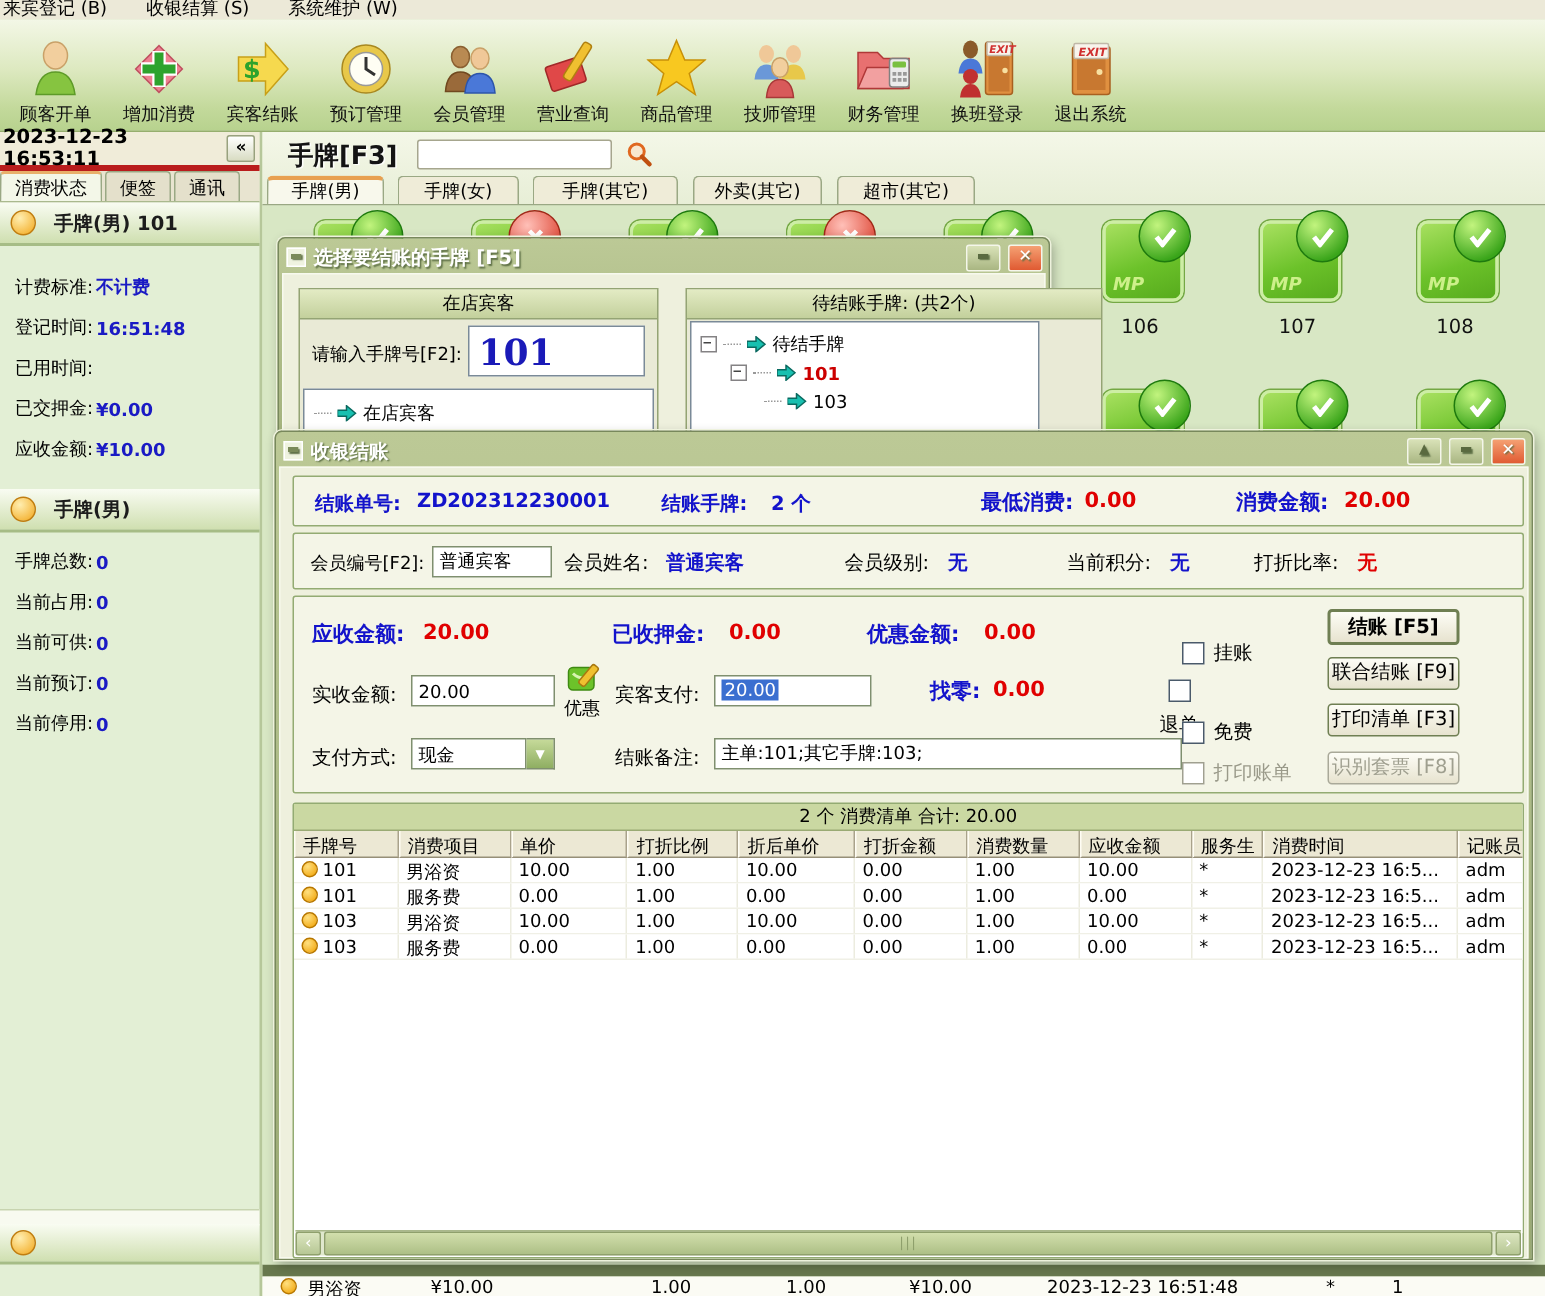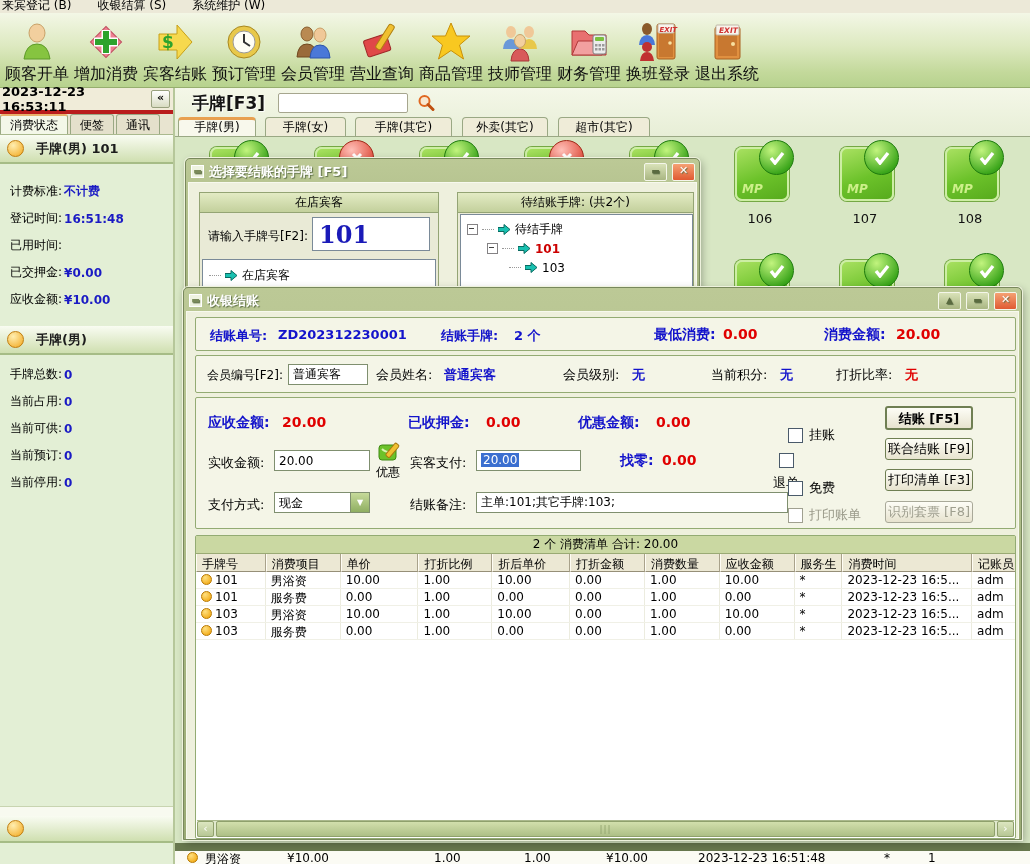--- a/index.html
+++ b/index.html
@@ -10,21 +10,21 @@
   .menubar{position:absolute;left:0;top:0;width:1030px;height:13px;background:#ece9d8;overflow:hidden;
            display:flex;gap:26px;padding-left:2px;}
   .menubar span{line-height:17px;margin-top:-3px;font-size:12px;white-space:nowrap;}
 
   
   .toolbar{position:absolute;left:0;top:13px;width:1030px;height:75px;
            background:linear-gradient(180deg,#f3f7e6 0%,#dde9c0 45%,#c3d99b 80%,#b7d28e 100%);
            border-bottom:1px solid #96ae6e;display:flex;align-items:flex-end;padding:0 0 2px 4px;gap:3px;box-sizing:border-box;}
   .tool{width:66px;display:flex;flex-direction:column;align-items:center;gap:0px;cursor:pointer;}
   .tool .ticon{width:46px;height:44px;display:flex;align-items:center;justify-content:center;}
-  .tool .tlabel{font-size:16px;color:#101010;white-space:nowrap;}
+  .tool .tlabel{font-size:12px;color:#101010;white-space:nowrap;}
 
   
   .sidebar{position:absolute;left:0;top:88px;width:175px;height:776px;background:#e3efd5;border-right:2px solid #b6c79a;box-sizing:border-box;}
   .datebar{height:22px;background:#f0ecd9;border-bottom:4px solid #b91c1c;display:flex;justify-content:space-between;align-items:center;padding:0 3px 0 2px;font-size:13px;font-weight:bold;}
   .collapse-btn{width:17px;height:16px;border:1px solid #98a17e;background:linear-gradient(#ffffff,#d8dcc2);font-size:11px;line-height:14px;text-align:center;font-weight:bold;border-radius:2px;}
   .side-tabs{display:flex;height:20px;background:#e8e4d0;border-bottom:1px solid #aab98e;padding-left:0;gap:2px;}
   .side-tab{padding:2px 9px 0 9px;border:1px solid #9aa884;border-bottom:none;border-radius:3px 3px 0 0;background:#e4e0cb;font-size:12px;white-space:nowrap;}
   .side-tab.active{background:#f3f7e8;border-top:2px solid #e8b06a;padding-top:1px;}
   .spanel-hdr{height:27px;background:linear-gradient(#f9fcf2,#cfdfb0);border-bottom:2px solid #a6bc86;
               display:flex;align-items:center;gap:12px;padding-left:7px;font-size:13px;font-weight:bold;color:#1c1c1c;}
@@ -509,21 +509,21 @@
         <div class="wbox" style="left:2px;top:66px;width:234px;height:70px;padding:6px 0 0 6px;">
           <div class="treerow">
             <span class="dots"></span>
             <svg width="13" height="11" viewBox="0 0 13 11">
                 <polygon points="0,3.5 6,3.5 6,0.5 12,5.5 6,10.5 6,7.5 0,7.5" fill="#18c0b0" stroke="#0a6a60"></polygon>
               </svg>
             <span>在店宾客</span>
           </div>
         </div>
       </div>
-      <div class="grp" style="left:268px;top:9px;width:237px;height:140px;">
+      <div class="grp" style="left:268px;top:9px;width:278px;height:140px;">
         <div class="grp-hdr">待结账手牌: (共2个)</div>
         <div class="wbox" style="left:2px;top:21px;width:233px;height:115px;padding:5px 0 0 6px;">
           <div class="treerow">
             <span class="pm"></span>
               <span class="dots"></span>
             <svg width="13" height="11" viewBox="0 0 13 11">
                 <polygon points="0,3.5 6,3.5 6,0.5 12,5.5 6,10.5 6,7.5 0,7.5" fill="#18c0b0" stroke="#0a6a60"></polygon>
               </svg>
             <span>待结手牌</span>
           </div>

